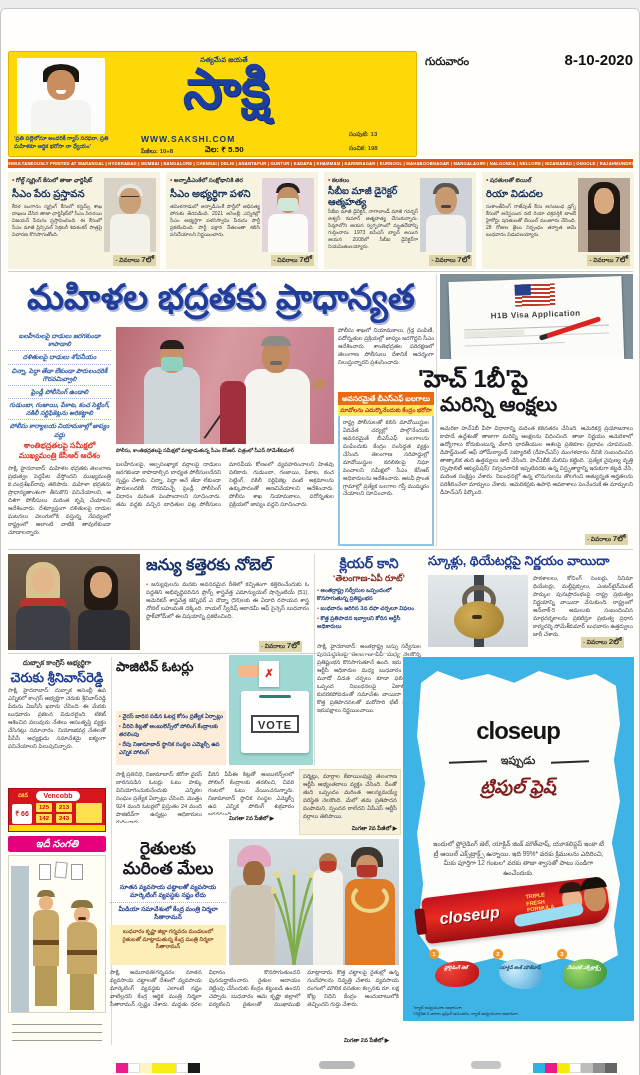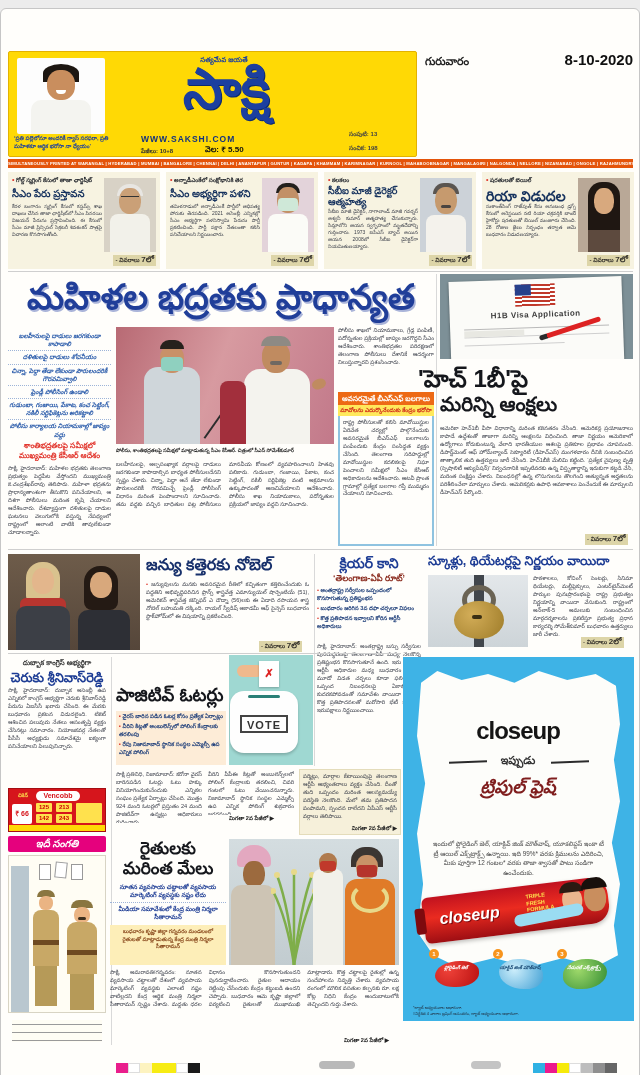--- a/index.html
+++ b/index.html
@@ -96,21 +96,21 @@
         <div class="abs" style="left:13px;top:5px;width:26px;height:11px;background:#5a5550;border-radius:12px 12px 0 0"></div>
         <div class="abs" style="left:15px;top:9px;width:22px;height:27px;background:#c69a6e;border-radius:45%"></div>
         <div class="abs" style="left:21px;top:27px;width:10px;height:3px;background:#4a4440;border-radius:2px"></div>
         <div class="abs" style="left:6px;top:37px;width:40px;height:37px;background:#f4f2ec;border-radius:8px 8px 0 0"></div>
       </div>
       <div class="abs chip" style="right:4px;bottom:3px"><span>- వివరాలు</span> <span class="b" style="font-size:8px">7లో</span></div>
     </div>
 
     <div class="abs" style="left:481px;top:0;width:152px;height:97px;background:#f7f3e1">
       <div class="abs kick" style="left:4px;top:4px;width:92px"><span class="dot">•</span> <span>షరతులతో బెయిల్</span></div>
-      <div class="abs b" style="left:4px;top:16px;width:92px;font-size:14px;color:#16325e;line-height:1.15">రియా విడుదల</div>
+      <div class="abs b" style="left:4px;top:16px;width:92px;font-size:10px;color:#16325e;line-height:1.15">రియా విడుదల</div>
       <div class="abs j f5" style="left:4px;top:31px;width:90px;height:62px">సుశాంత్‌సింగ్ రాజ్‌పుత్ కేసు అనుబంధ డ్రగ్స్ కేసులో అరెస్టయిన నటి రియా చక్రవర్తికి బాంబే హైకోర్టు షరతులతో బెయిల్ మంజూరు చేసింది. 28 రోజుల జైలు నిర్బంధం తర్వాత ఆమె బుధవారం విడుదలయ్యారు.</div>
       <div class="ph" style="right:4px;top:6px;width:52px;height:74px;background:#b9a897">
         <div class="abs" style="left:10px;top:4px;width:32px;height:62px;background:#1f1712;border-radius:14px 14px 8px 8px"></div>
         <div class="abs" style="left:16px;top:10px;width:20px;height:26px;background:#d8a97e;border-radius:45%"></div>
         <div class="abs" style="left:10px;top:52px;width:32px;height:22px;background:#5d4a3e"></div>
       </div>
       <div class="abs chip" style="right:4px;bottom:3px"><span>- వివరాలు</span> <span class="b" style="font-size:8px">7లో</span></div>
     </div>
   </div>
 
@@ -242,32 +242,32 @@
       <div class="abs" style="left:62px;top:44px;width:22px;height:8px;background:#8a7640;border-radius:9px 9px 0 0"></div>
       <div class="abs" style="left:65px;top:51px;width:16px;height:16px;background:#eab483;border-radius:45%"></div>
       <div class="abs" style="left:69px;top:61px;width:8px;height:3px;background:#3c2f1e;border-radius:2px"></div>
       <div class="abs" style="left:58px;top:66px;width:30px;height:52px;background:#c8a866;border-radius:9px 9px 0 0"></div>
       <div class="abs" style="left:58px;top:94px;width:30px;height:5px;background:#6e4a22"></div>
       <div class="abs" style="left:61px;top:118px;width:24px;height:36px;background:#b69a58"></div>
     </div>
     <div class="abs" style="left:4px;top:184px;width:90px;height:22px;background:repeating-linear-gradient(#fffdf4 0 4px,#9a9a9a 4px 5px,#fffdf4 5px 8px)"></div>
   </div>
 
-  <div class="abs b dk" style="left:115px;top:676px;font-size:18px">పాజిటివ్ ఓటర్లు</div>
+  <div class="abs b dk" style="left:115px;top:650px;font-size:13px">పాజిటివ్ ఓటర్లు</div>
   <div class="abs" style="left:115px;top:702px;width:110px;height:54px;background:#fdecd7;padding:2px 3px">
     <div class="f55 b" style="color:#23427c;margin-bottom:2px"><span class="red">▪ </span><span>వైరస్ బారిన పడిన ఓటర్ల కోసం ప్రత్యేక ఏర్పాట్లు</span></div>
     <div class="f55 b" style="color:#23427c;margin-bottom:2px"><span class="red">▪ </span><span>వీరిని కిట్లతో అంబులెన్స్‌లో పోలింగ్ కేంద్రాలకు తరలింపు</span></div>
     <div class="f55 b" style="color:#23427c"><span class="red">▪ </span><span>రేపు నిజామాబాద్ స్థానిక సంస్థల ఎమ్మెల్సీ ఉప ఎన్నిక పోలింగ్</span></div>
   </div>
   <div class="ph" style="left:228px;top:646px;width:84px;height:110px;background:#9fd8d2">
     <div class="abs" style="left:8px;top:10px;width:26px;height:12px;background:#f0b98d;border-radius:6px"></div>
     <div class="abs" style="left:30px;top:6px;width:20px;height:26px;background:#fff;box-shadow:0 1px 2px rgba(0,0,0,.25)">
       <div class="abs ctr b" style="left:4px;top:6px;width:12px;height:12px;color:#d22;font-size:11px;line-height:12px">✗</div>
     </div>
-    <div class="abs" style="left:1px;top:36px;width:68px;height:62px;background:#fefefe;border-radius:14px;box-shadow:0 2px 3px rgba(0,0,0,.2)">
+    <div class="abs" style="left:12px;top:36px;width:68px;height:62px;background:#fefefe;border-radius:3px;box-shadow:0 2px 3px rgba(0,0,0,.2)">
       <div class="abs" style="left:18px;top:4px;width:32px;height:3px;background:#2a7f76;border-radius:2px"></div>
       <div class="abs ctr b" style="left:10px;top:24px;width:48px;height:18px;border:2px solid #444;color:#333;font-size:11px;line-height:16px;letter-spacing:1px">VOTE</div>
     </div>
   </div>
   <div class="abs j f55" style="left:115px;top:762px;width:86px;height:52px">సాక్షి ప్రతినిధి, నిజామాబాద్: కరోనా వైరస్ బారినపడిన ఓటర్లు ఓటు హక్కు వినియోగించుకునేందుకు ఎన్నికల సంఘం ప్రత్యేక ఏర్పాట్లు చేసింది. మొత్తం 924 మంది ఓటర్లలో ప్రస్తుతం 24 మంది పాజిటివ్‌గా ఉన్నట్లు అధికారులు గుర్తించారు.</div>
   <div class="abs j f55" style="left:207px;top:762px;width:86px;height:44px">వీరిని పీపీఈ కిట్లతో అంబులెన్స్‌లలో పోలింగ్ కేంద్రాలకు తరలించి, చివరి గంటలో ఓటు వేయించనున్నారు. నిజామాబాద్ స్థానిక సంస్థల ఎమ్మెల్సీ ఉప ఎన్నిక పోలింగ్ శుక్రవారం జరగనుంది.</div>
   <div class="abs b" style="left:228px;top:806px;font-size:5.6px;color:#222">మిగతా 2వ పేజీలో ▶</div>
 
   <div class="abs" style="left:298px;top:760px;width:102px;height:66px;background:#f6f0da;border:1px solid #e4dcba;padding:3px">
     <div class="j f55" style="height:50px">పర్మిట్లు, మార్గాల కేటాయింపుపై తెలంగాణ ఆర్టీసీ అభ్యంతరాలు వ్యక్తం చేసింది. దీంతో తుది ఒప్పందం మరింత ఆలస్యమయ్యే పరిస్థితి నెలకొంది. మేలో తమ ప్రతిపాదన పంపామని, స్పందన రాలేదని ఏపీఎస్ ఆర్టీసీ వర్గాలు తెలిపాయి.</div>

